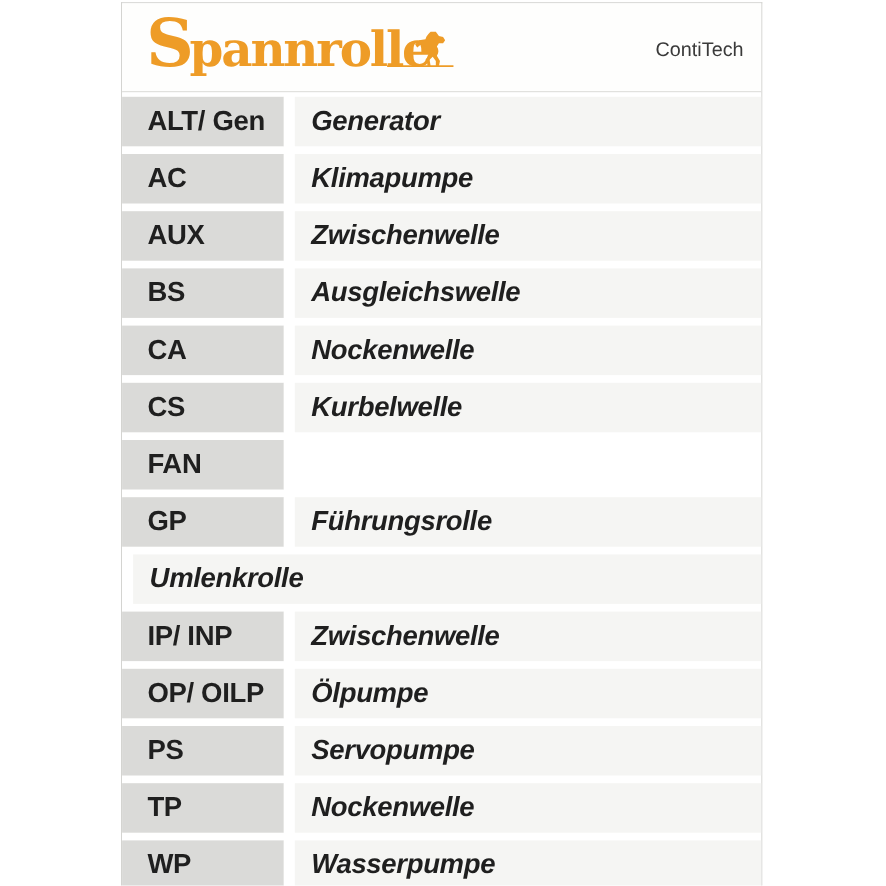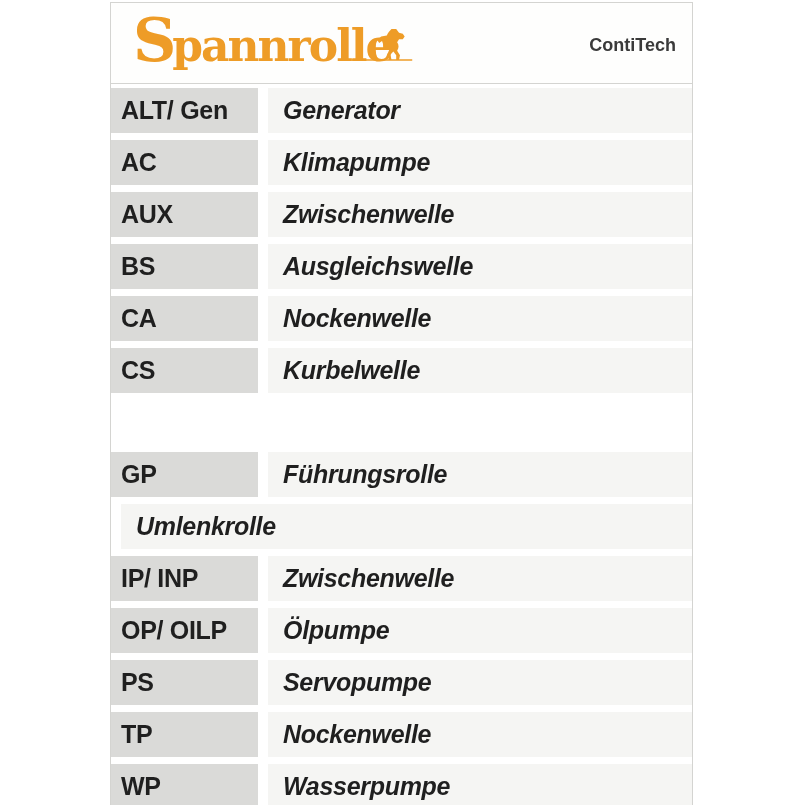--- a/index.html
+++ b/index.html
@@ -43,35 +43,35 @@
     font-size:60px;
     letter-spacing:-4px;
   }
   .horse{
     width:66px;height:40px;
     margin-left:-42px;
     transform:translateY(14px);
     flex:none;
   }
   .contitech{
-    font-size:18px;font-weight:bold;color:var(--contitech);
+    font-size:18px;font-weight:normal;color:var(--contitech);
     letter-spacing:0px;
     transform:translateY(2px);
   }
   
   .table{padding-top:4px;background:#ffffff;}
   .row{display:flex;height:45px;margin-bottom:7px;}
   .cell{
     display:flex;align-items:center;
     box-sizing:border-box;
     font-size:25px;font-weight:bold;color:var(--text-dark);
     letter-spacing:-0.3px;
     white-space:nowrap;
   }
-  .cell-code{width:147px;background:var(--gray-cell);padding-left:10px;}
+  .cell-code{width:147px;background:var(--gray-cell);padding-left:23px;}
   .col-gap{width:10px;background:#ffffff;flex:none;}
   .cell-label{flex:1;background:var(--offwhite-cell);padding-left:15px;font-style:italic;}
 </style>
 </head>
 <body>
 
 <div class="page">
   <div class="content">
 
     <div class="header">
@@ -126,20 +126,21 @@
           <div class="cell cell-label">Nockenwelle</div>
         </div>
 
         <div class="row">
           <div class="cell cell-code">CS</div>
           <div class="col-gap"></div>
           <div class="cell cell-label">Kurbelwelle</div>
         </div>
 
         <div class="row">
+          <div class="cell cell-code">FAN</div>
           <div class="col-gap"></div>
         </div>
 
         <div class="row">
           <div class="cell cell-code">GP</div>
           <div class="col-gap"></div>
           <div class="cell cell-label">Führungsrolle</div>
         </div>
 
         <div class="row">

